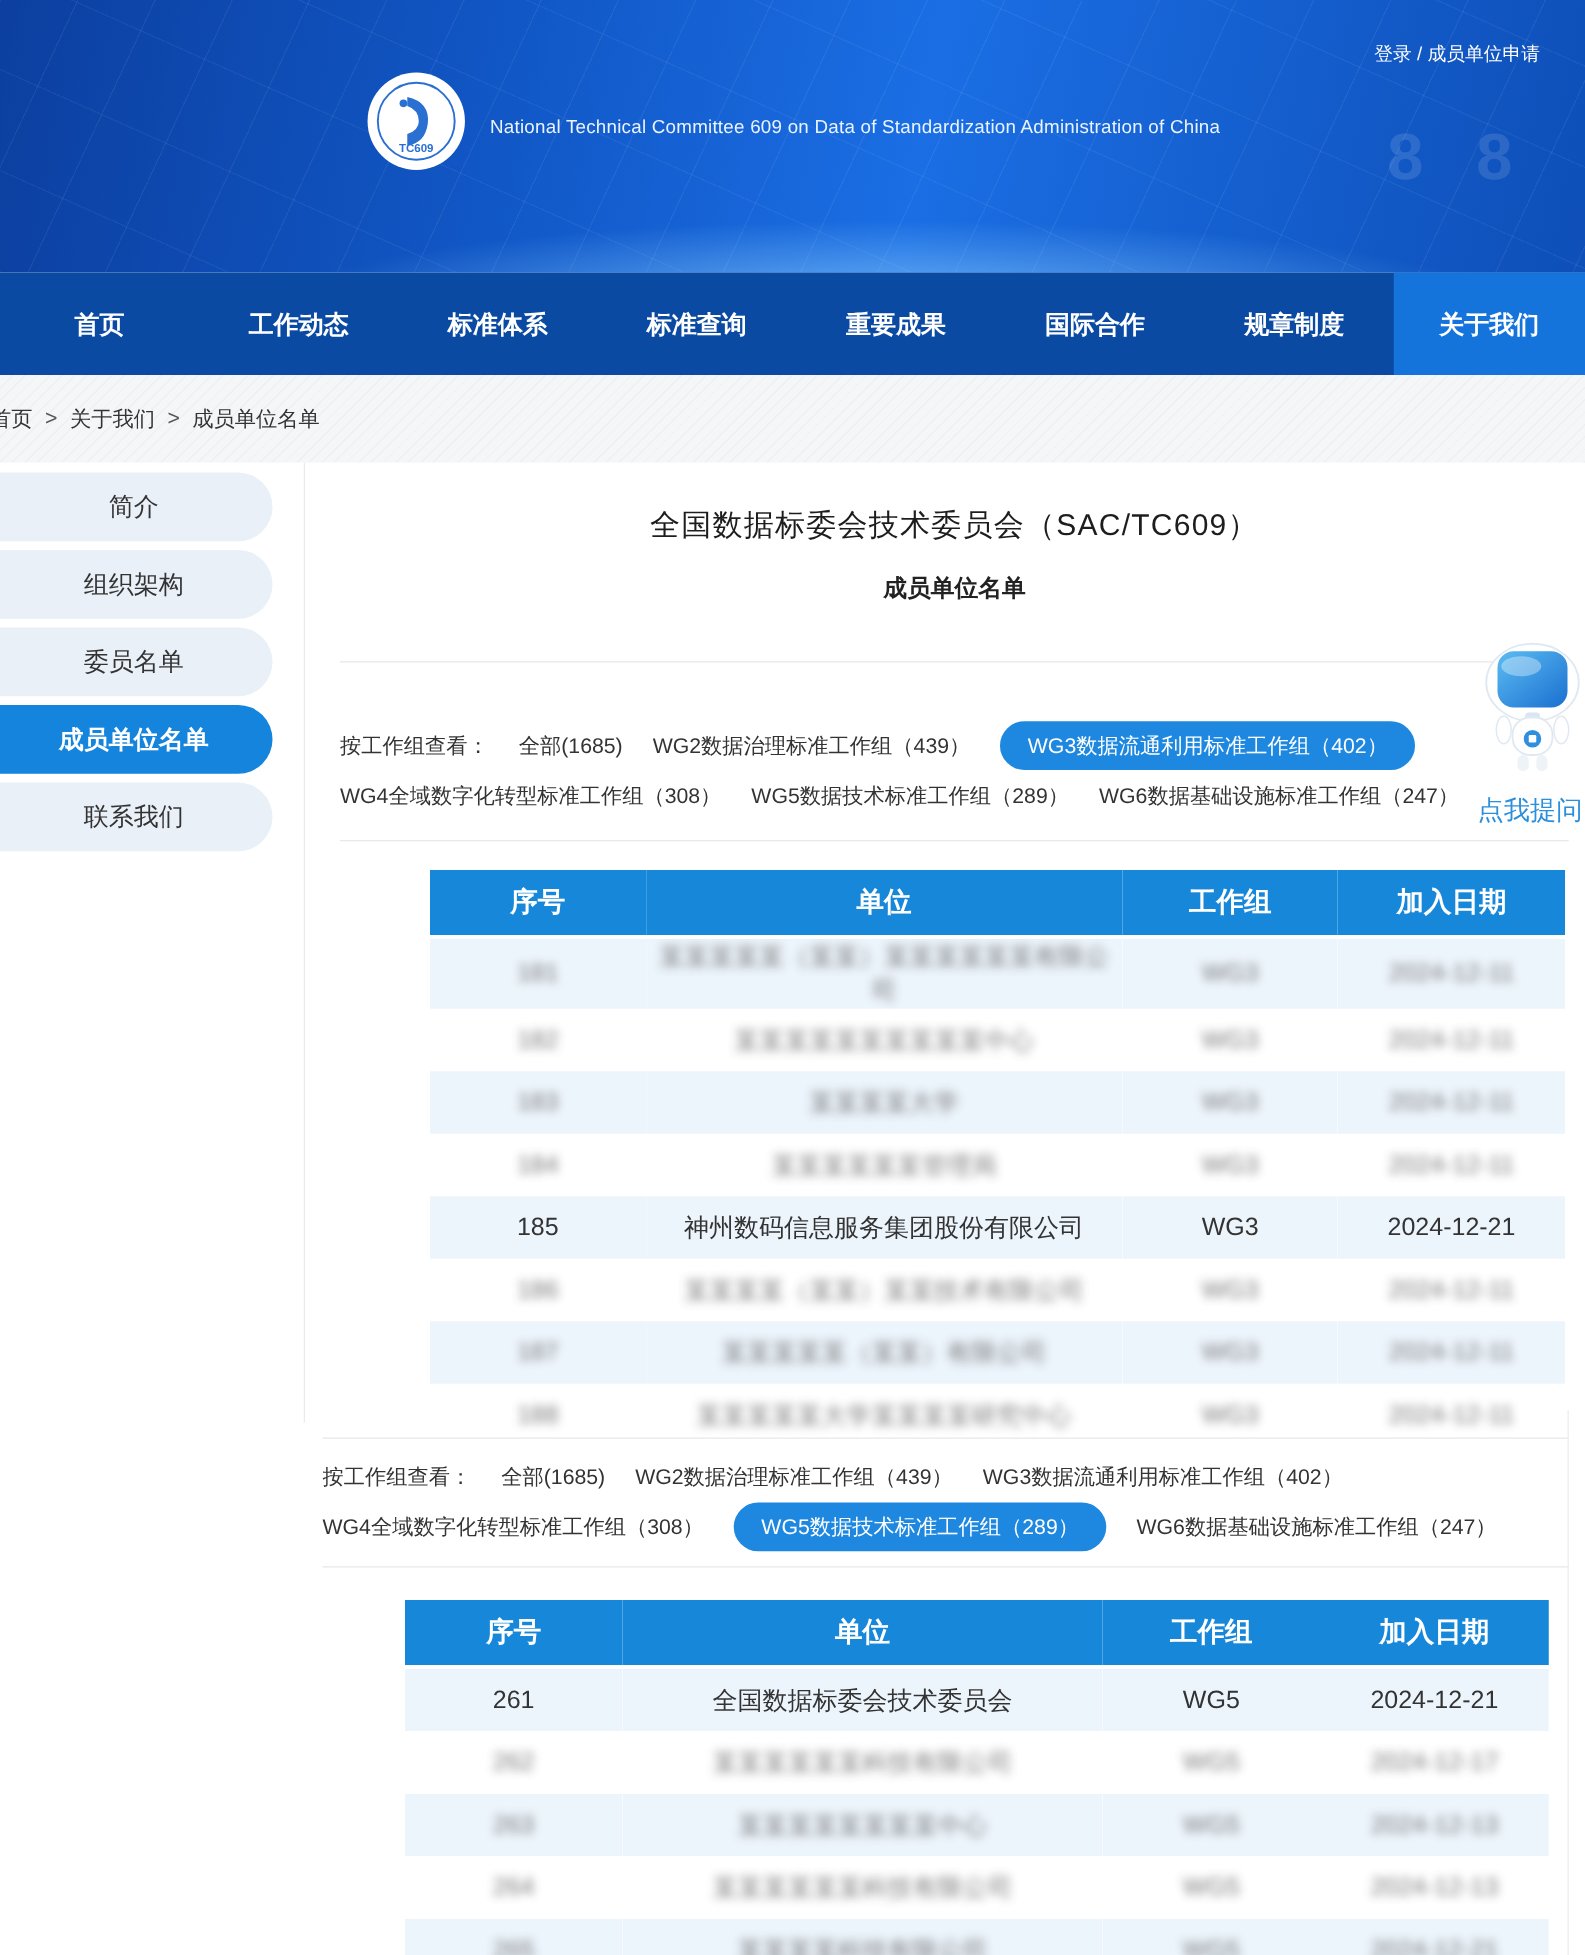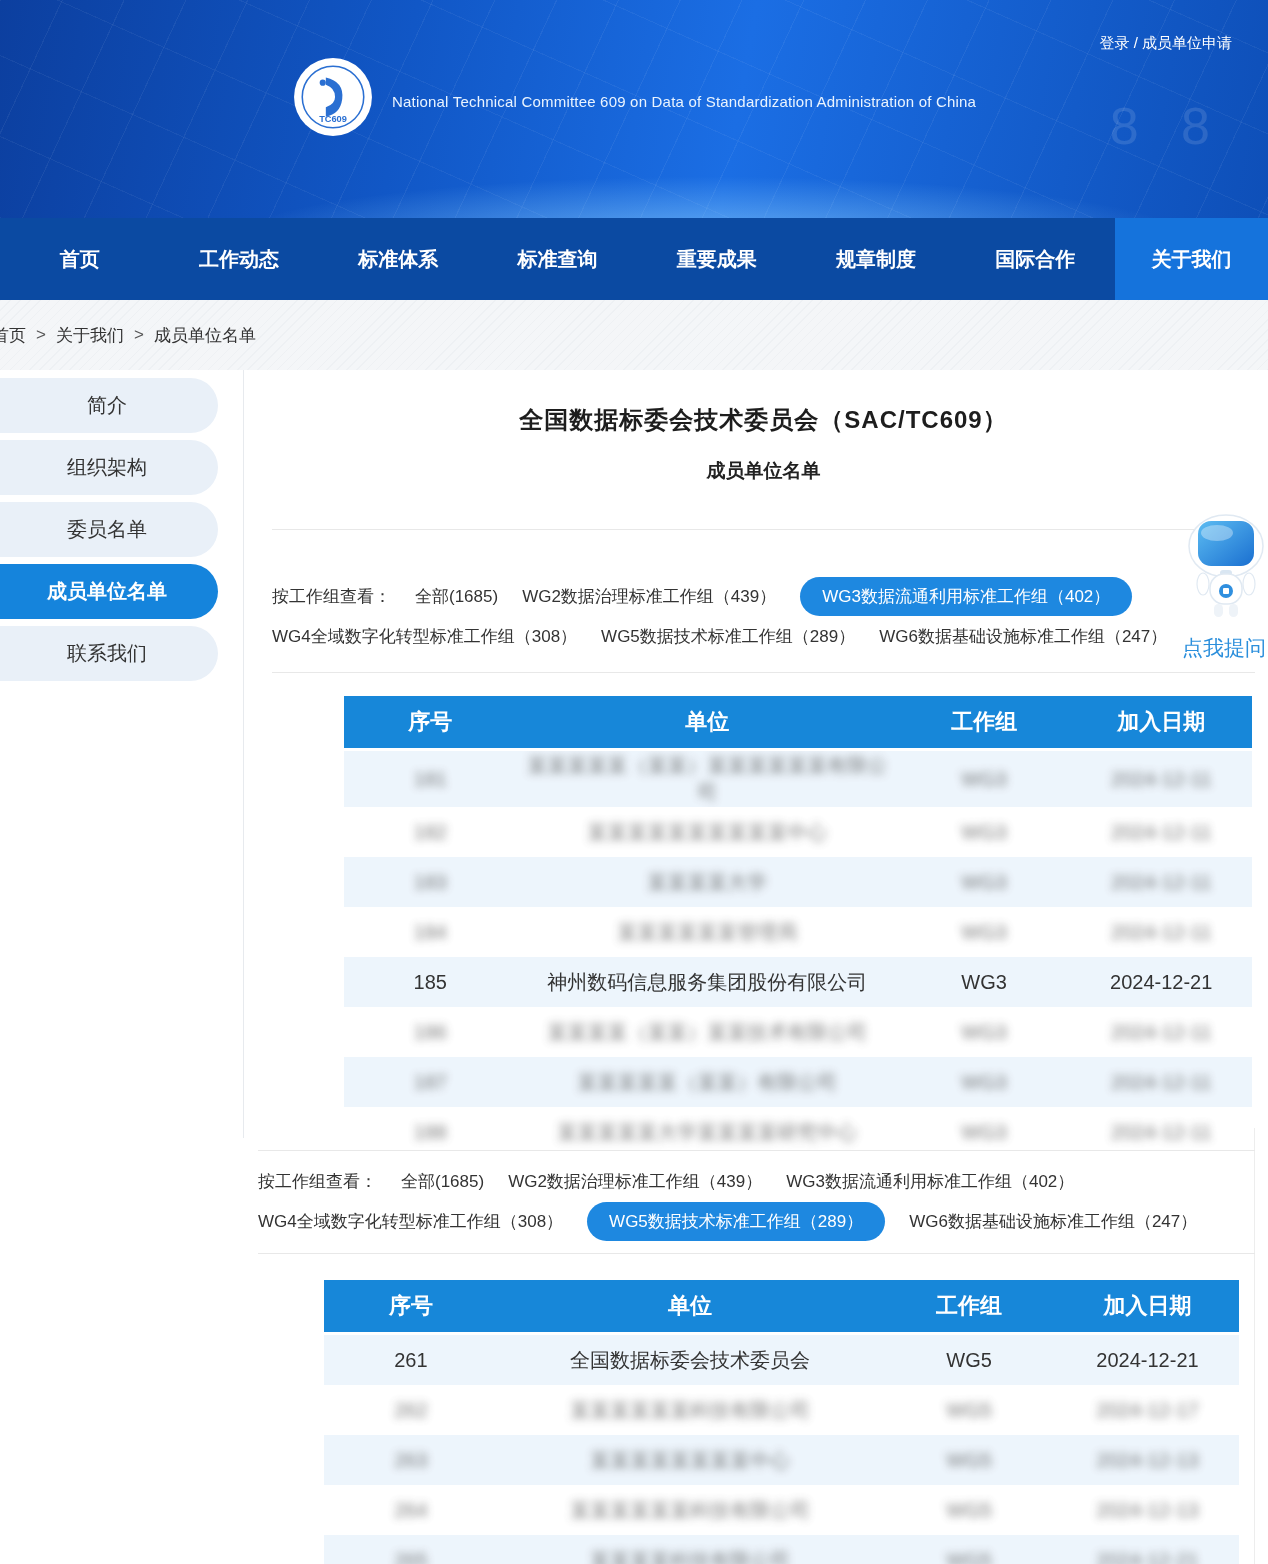--- a/index.html
+++ b/index.html
@@ -6,21 +6,21 @@
   body{width:1268px;height:1564px;overflow:hidden;position:relative;background:#fff;
        font-family:"Liberation Sans","DejaVu Sans",sans-serif;color:#333}
 
   
   .banner{position:absolute;left:0;top:0;width:1268px;height:218px;overflow:hidden;
     background:
       radial-gradient(ellipse 62% 50% at 56% 112%, rgba(150,215,255,.65), rgba(150,215,255,0) 62%),
       repeating-linear-gradient(115deg, rgba(255,255,255,.06) 0 1px, transparent 1px 56px),
       repeating-linear-gradient(24deg, rgba(255,255,255,.05) 0 1px, transparent 1px 74px),
       linear-gradient(100deg,#0c3f9f 0%,#1157c6 32%,#1b6ee4 58%,#0e4fb8 100%);}
-  .banner-digits{position:absolute;right:44px;top:96px;font-size:52px;font-weight:normal;
+  .banner-digits{position:absolute;right:44px;top:96px;font-size:52px;font-weight:bold;
       color:rgba(255,255,255,.12);letter-spacing:14px;line-height:60px;white-space:pre}
   .login{position:absolute;right:36px;top:34px;font-size:15px;color:#fff;cursor:pointer}
   .brand{position:absolute;left:292px;top:56px;display:flex;align-items:center}
   .logo{width:82px;height:82px;flex:0 0 82px}
   .brand-text{margin-left:18px}
   .brand-title{font-size:42px;font-weight:bold;color:#fff;letter-spacing:2px;line-height:48px;
       text-shadow:0 2px 6px rgba(0,40,120,.45)}
   .brand-sub{font-size:15px;color:#eaf4ff;margin-top:8px;letter-spacing:.2px}
 
   
@@ -44,21 +44,21 @@
       justify-content:center;font-size:20px;color:#333;cursor:pointer}
   .side-item.active{background:#1584dc;color:#fff;font-weight:bold}
 
   .vline{position:absolute;left:243px;top:370px;width:1px;height:768px;background:#e7eaee}
   .rline{position:absolute;left:1254px;top:1128px;width:1px;height:436px;background:#ededed}
 
   
   .section{position:absolute}
   .s1{left:272px;top:370px;width:983px}
   .s2{left:258px;top:1150px;width:997px}
-  h1.page-title{margin:34px 0 0;text-align:center;font-size:24px;font-weight:700;color:#1d1d1d;letter-spacing:1px}
+  h1.page-title{margin:34px 0 0;text-align:center;font-size:24px;font-weight:400;color:#1d1d1d;letter-spacing:1px}
   h2.page-subtitle{margin:22px 0 0;text-align:center;font-size:19px;font-weight:600;color:#222}
   .divider{height:1px;background:#e8e8e8}
   .s1 .divider.top-gap{margin-top:45px}
   .filters{padding:46px 0 16px}
   .s2 .filters{padding:10px 0 12px}
   .filter-row{display:flex;align-items:center;gap:24px;height:40px;font-size:17px;color:#333;white-space:nowrap}
   .filter-label{color:#333}
   .filter-opt{cursor:pointer}
   .filter-opt.sel{background:#1e88e0;color:#fff;border-radius:20px;padding:8px 22px}
 
@@ -96,22 +96,22 @@
     </div>
   </div>
 </div>
 
 <nav class="nav" id="nav">
     <div class="nav-item">首页</div>
     <div class="nav-item">工作动态</div>
     <div class="nav-item">标准体系</div>
     <div class="nav-item">标准查询</div>
     <div class="nav-item">重要成果</div>
+    <div class="nav-item">国际合作</div>
     <div class="nav-item">规章制度</div>
-    <div class="nav-item">国际合作</div>
     <div class="nav-item active">关于我们</div>
   </nav>
 
 <div class="crumbbar">
   <div class="crumb" id="crumb">
       <span class="crumb-link">首页</span>
       <span class="sep">&gt;</span>
       <span class="crumb-link">关于我们</span>
       <span class="sep">&gt;</span>
       <span class="crumb-link">成员单位名单</span>

